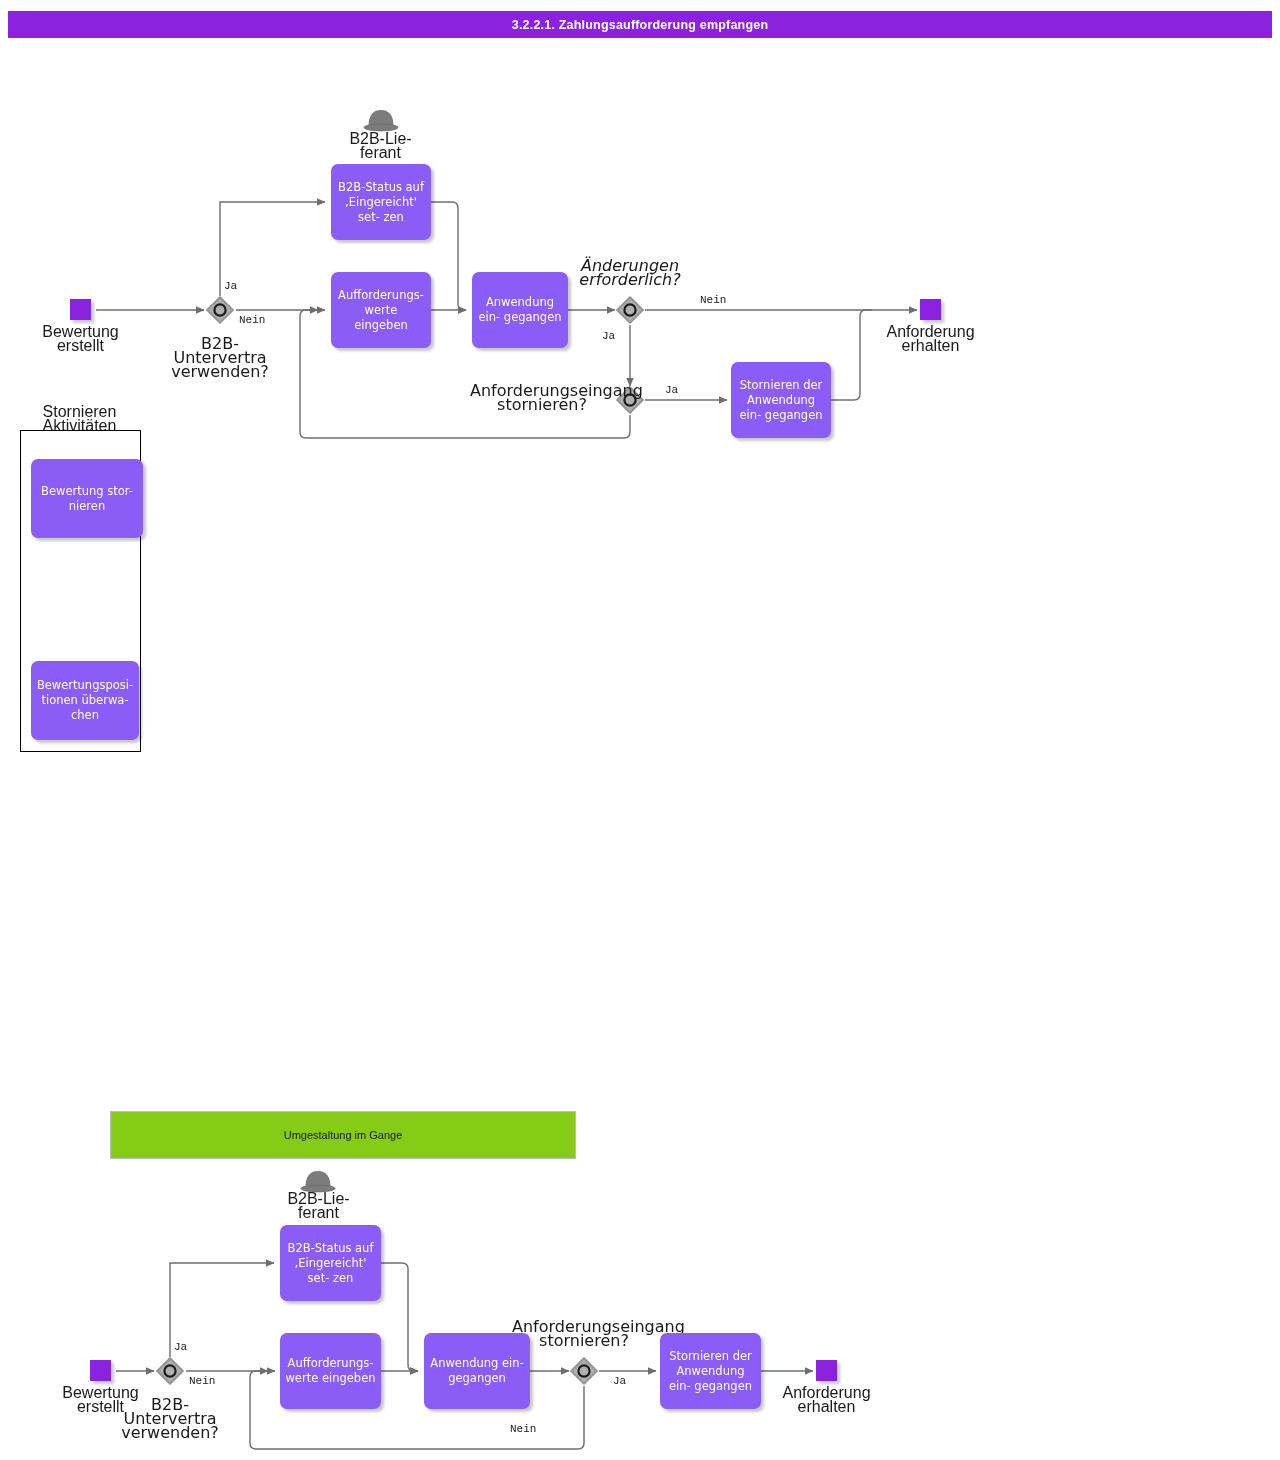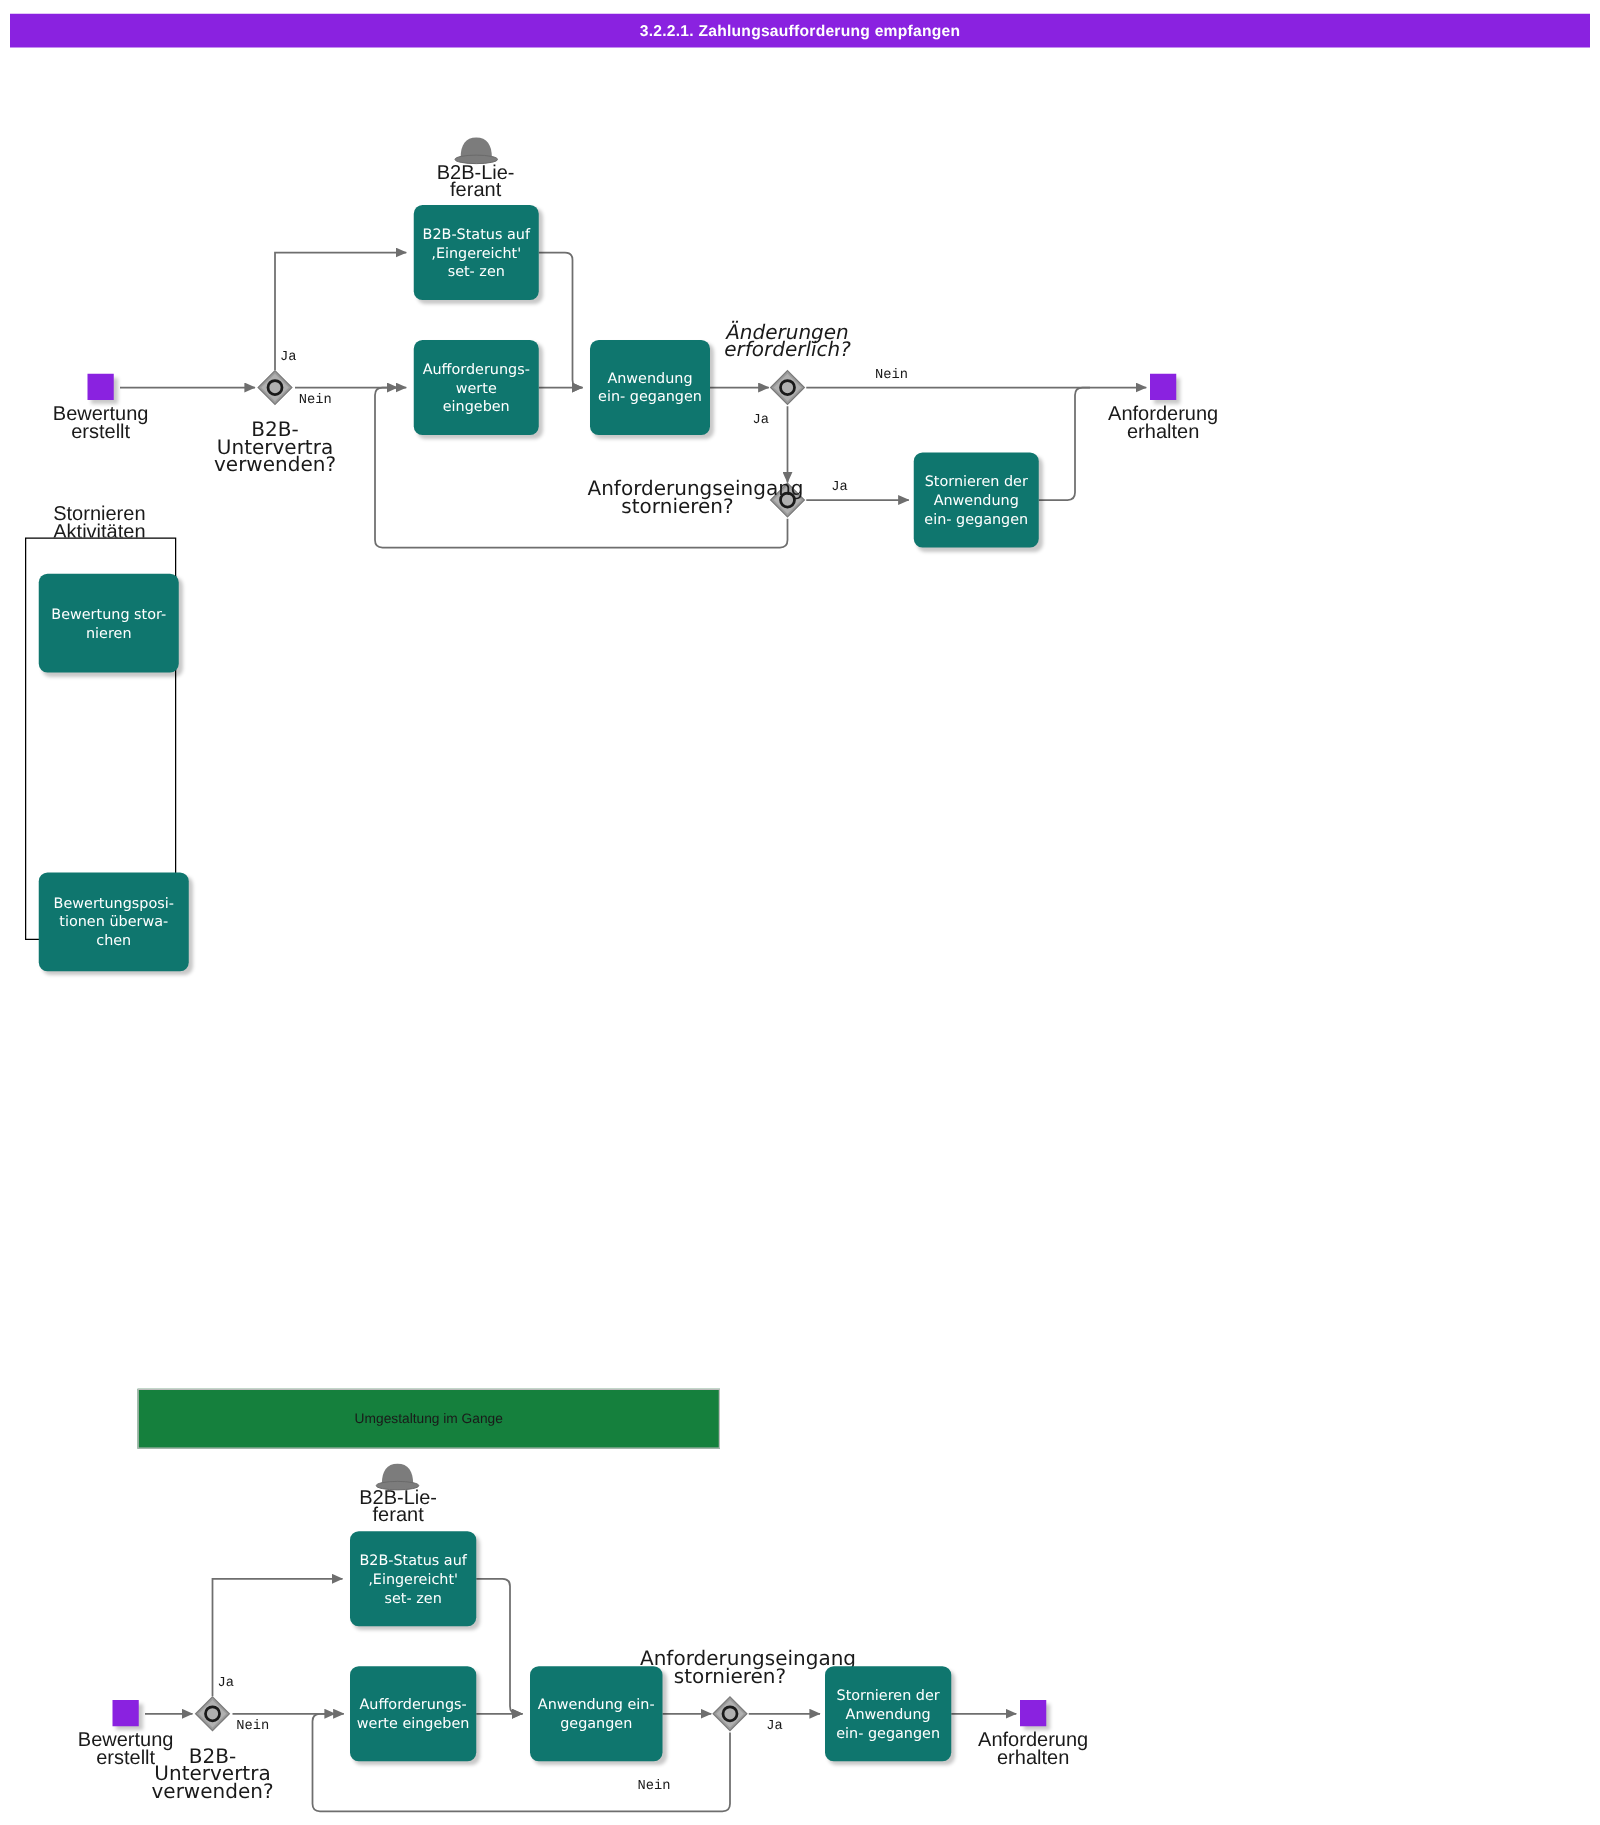--- a/index.html
+++ b/index.html
@@ -49,21 +49,21 @@
   }
   .edge {
     fill: none;
     stroke: #6E6E6E;
     stroke-width: 1.4px;
   }
 
   
   .task {
     position: absolute;
-    background: #0f766e;
+    background: #8b5cf6;
     border-radius: 7px;
     box-shadow: 3px 3px 3px rgba(0,0,0,0.22);
     color: #ffffff;
     display: flex;
     align-items: center;
     justify-content: center;
     text-align: center;
     font-size: 11.5px;
     line-height: 15px;
     font-family: "DejaVu Sans", sans-serif;
@@ -112,21 +112,21 @@
   
   .groupbox {
     position: absolute;
     border: 1.5px solid #000000;
     background: #ffffff;
     box-sizing: border-box;
   }
   .notebox {
     position: absolute;
     border: 1px solid #BDBDBD;
-    background: #15803d;
+    background: #84cc16;
     box-sizing: border-box;
     display: flex;
     align-items: center;
     justify-content: center;
     font-size: 11px;
     color: #1A1A1A;
     font-family: "Liberation Sans", sans-serif;
   }
 
   
@@ -267,21 +267,21 @@
 erhalten</div>
 
   <div class="caption" style="left:27px; top:405px; width:105px;">Stornieren
 Aktivitäten</div>
   <div class="groupbox" style="left:20px; top:430px; width:121px; height:322px;"></div>
 
   <div class="task" style="left:31px; top:459px; width:112px; height:79px;">
     <span>Bewertung stor-
 nieren</span>
   </div>
-  <div class="task" style="left:31px; top:698px; width:120px; height:79px;">
+  <div class="task" style="left:31px; top:661px; width:108px; height:79px;">
     <span>Bewertungsposi-
 tionen überwa-
 chen</span>
   </div>
 
   <div class="notebox" style="left:110px; top:1111px; width:466px; height:48px;">
     <span>Umgestaltung im Gange</span>
   </div>
 
   <div class="roleicon" style="left:300px; top:1167px;">

